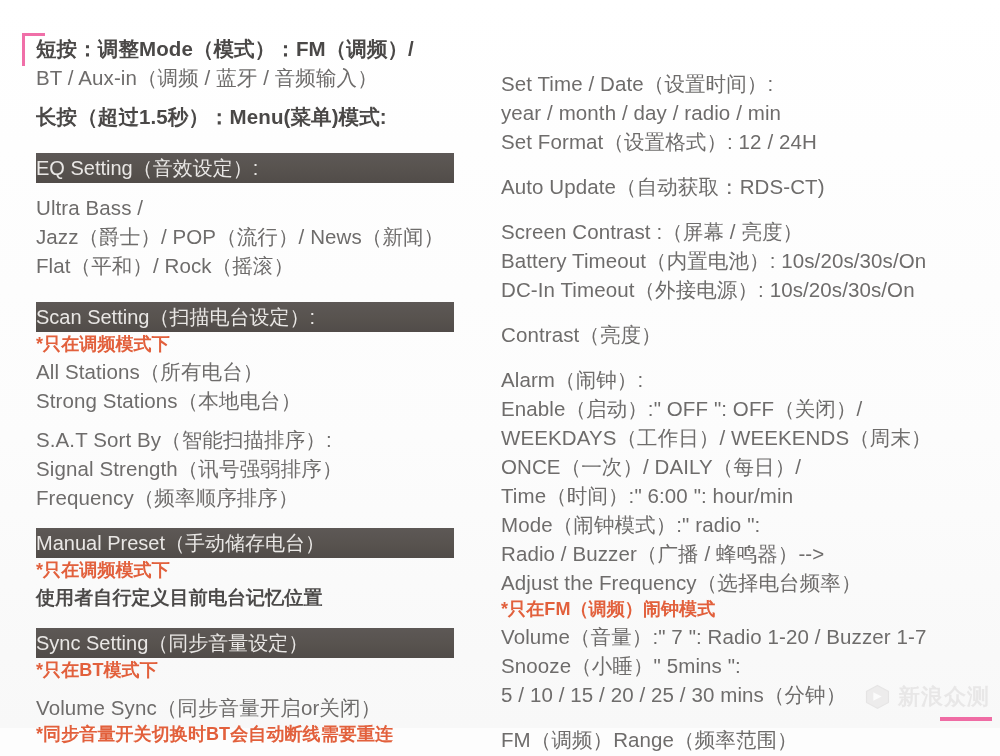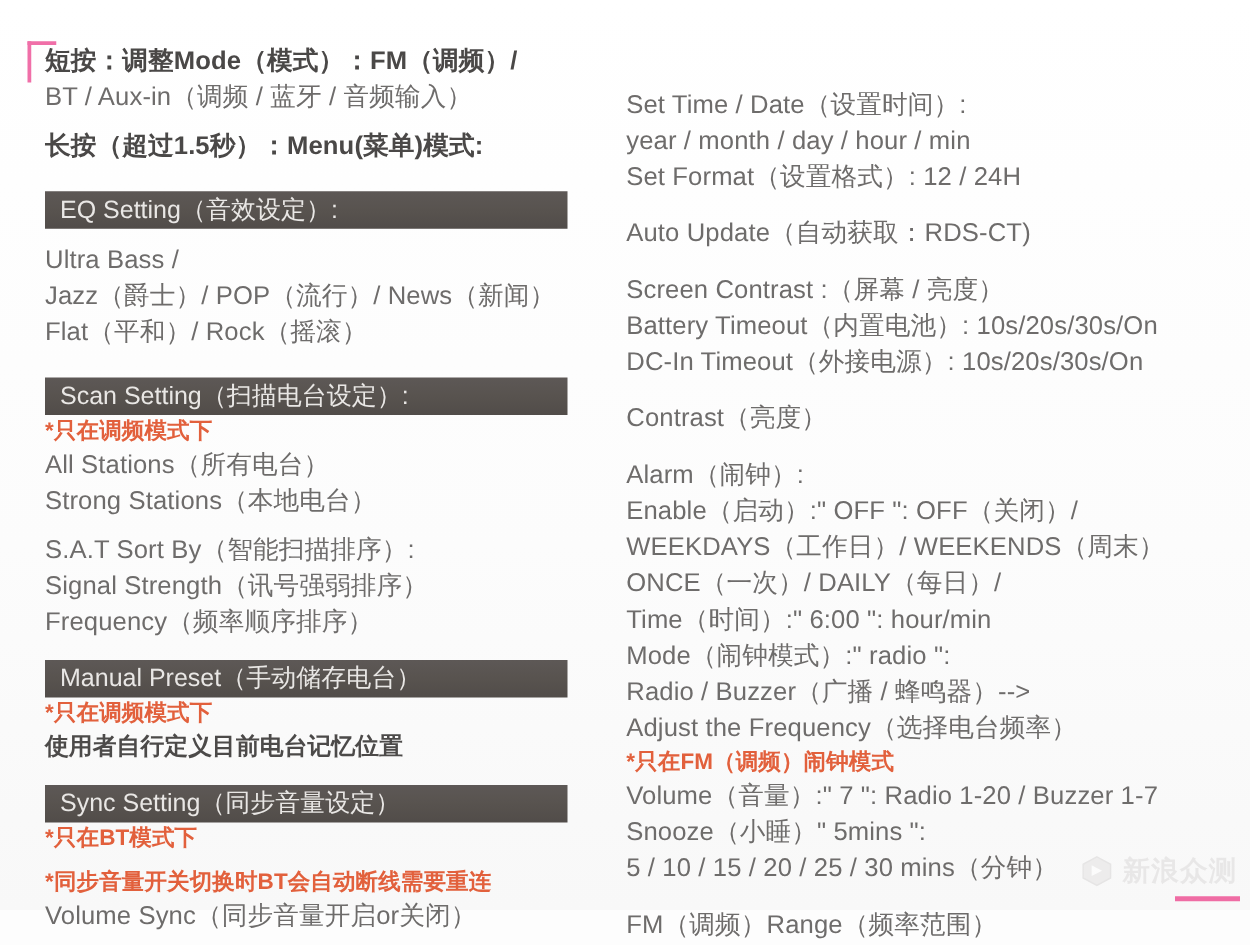--- a/index.html
+++ b/index.html
@@ -91,21 +91,21 @@
   }
 
   
   .bar {
     margin: 0 43px 0 36px;
     background: linear-gradient(180deg, #5d5856 0%, #58534f 50%, #514c49 100%);
     color: #e9e7e5;
     font-size: 20px;
     line-height: 30px;
     height: 30px;
-    padding-left: 12px;
+    padding-left: 0;
     box-sizing: border-box;
     white-space: pre;
     overflow: hidden;
   }
 
   .gap-sm { height: 10px; }
   .gap-md { height: 16px; }
   .gap-lg { height: 22px; }
 
   
@@ -181,33 +181,33 @@
         <div class="line note">*只在调频模式下</div>
         <div class="line cn-bold">使用者自行定义目前电台记忆位置</div>
       </div>
 
       <div class="gap-md"></div>
 
       <div class="block">
         <div class="bar">Sync Setting（同步音量设定）</div>
         <div class="line note">*只在BT模式下</div>
         <div class="gap-sm"></div>
+        <div class="line">Volume Sync（同步音量开启or关闭）</div>
         <div class="line note">*同步音量开关切换时BT会自动断线需要重连</div>
-        <div class="line">Volume Sync（同步音量开启or关闭）</div>
       </div>
 
       <div class="gap-md"></div>
 
     </div>
 
     <div class="col-right">
 
       <div class="block">
         <div class="line">Set Time / Date（设置时间）:</div>
-        <div class="line">year / month / day / hour / min</div>
+        <div class="line">year / month / day / radio / min</div>
         <div class="line">Set Format（设置格式）: 12 / 24H</div>
       </div>
 
       <div class="gap-md"></div>
 
       <div class="block">
         <div class="line">Auto Update（自动获取：RDS-CT)</div>
       </div>
 
       <div class="gap-md"></div>

